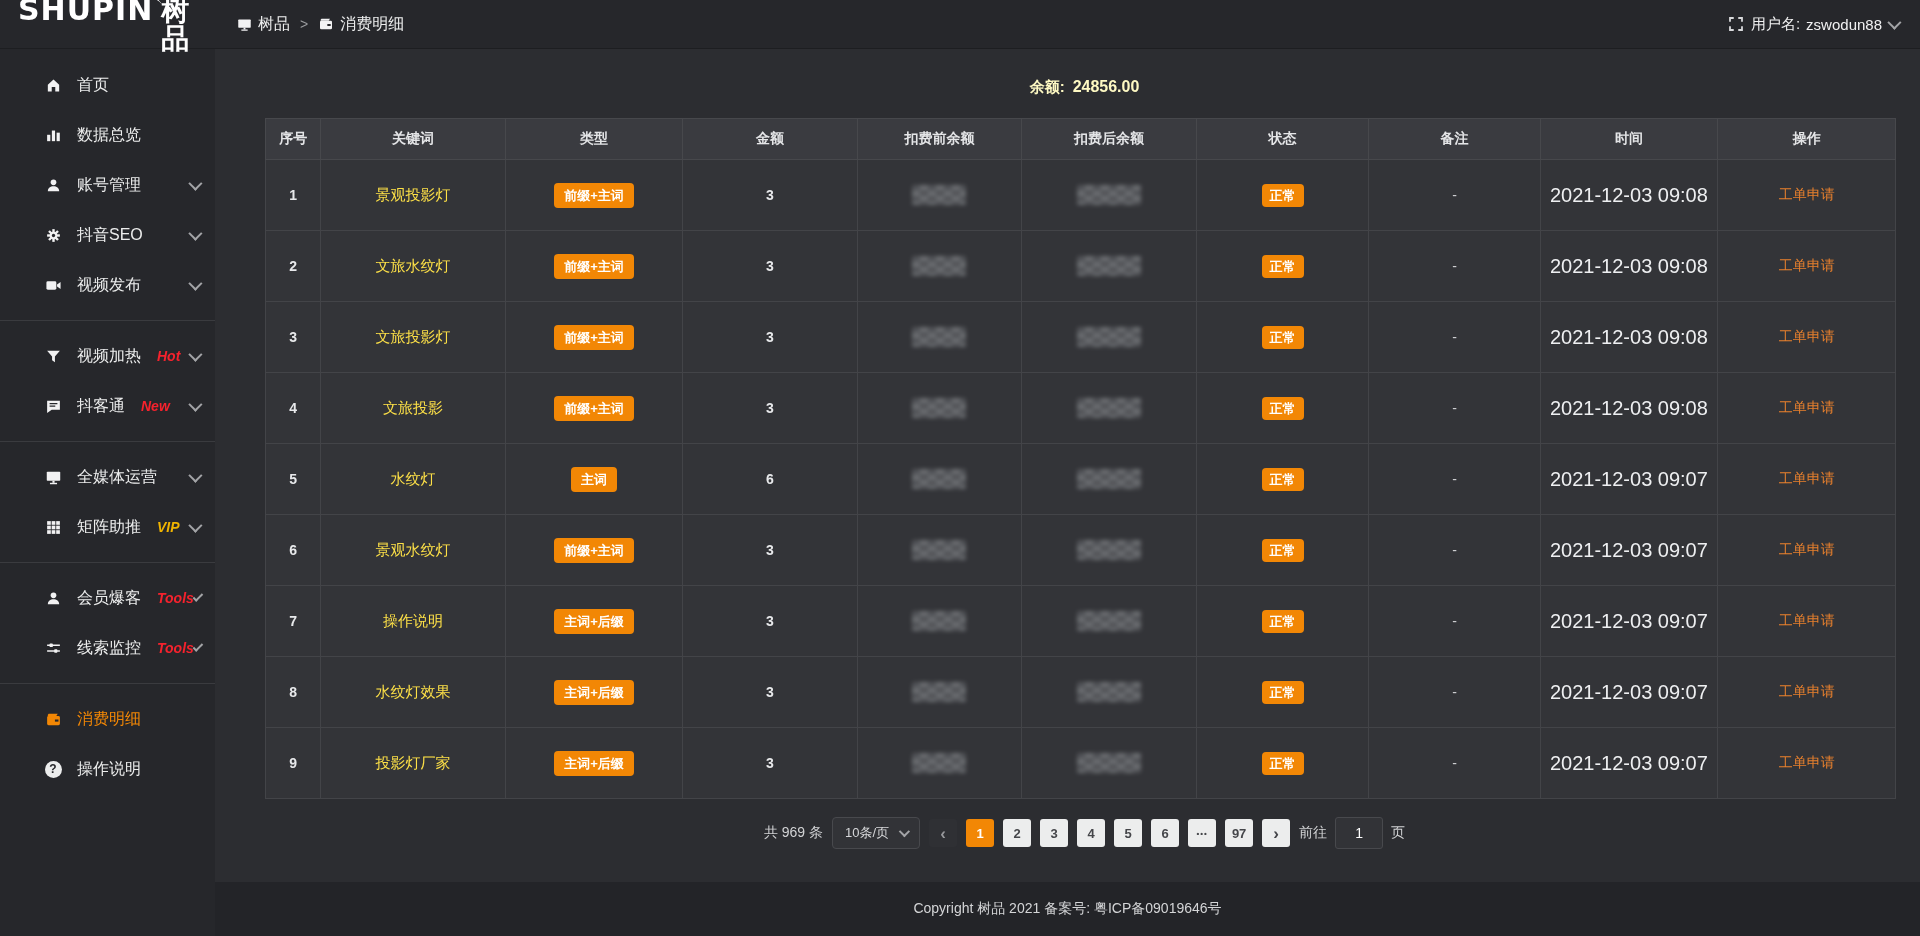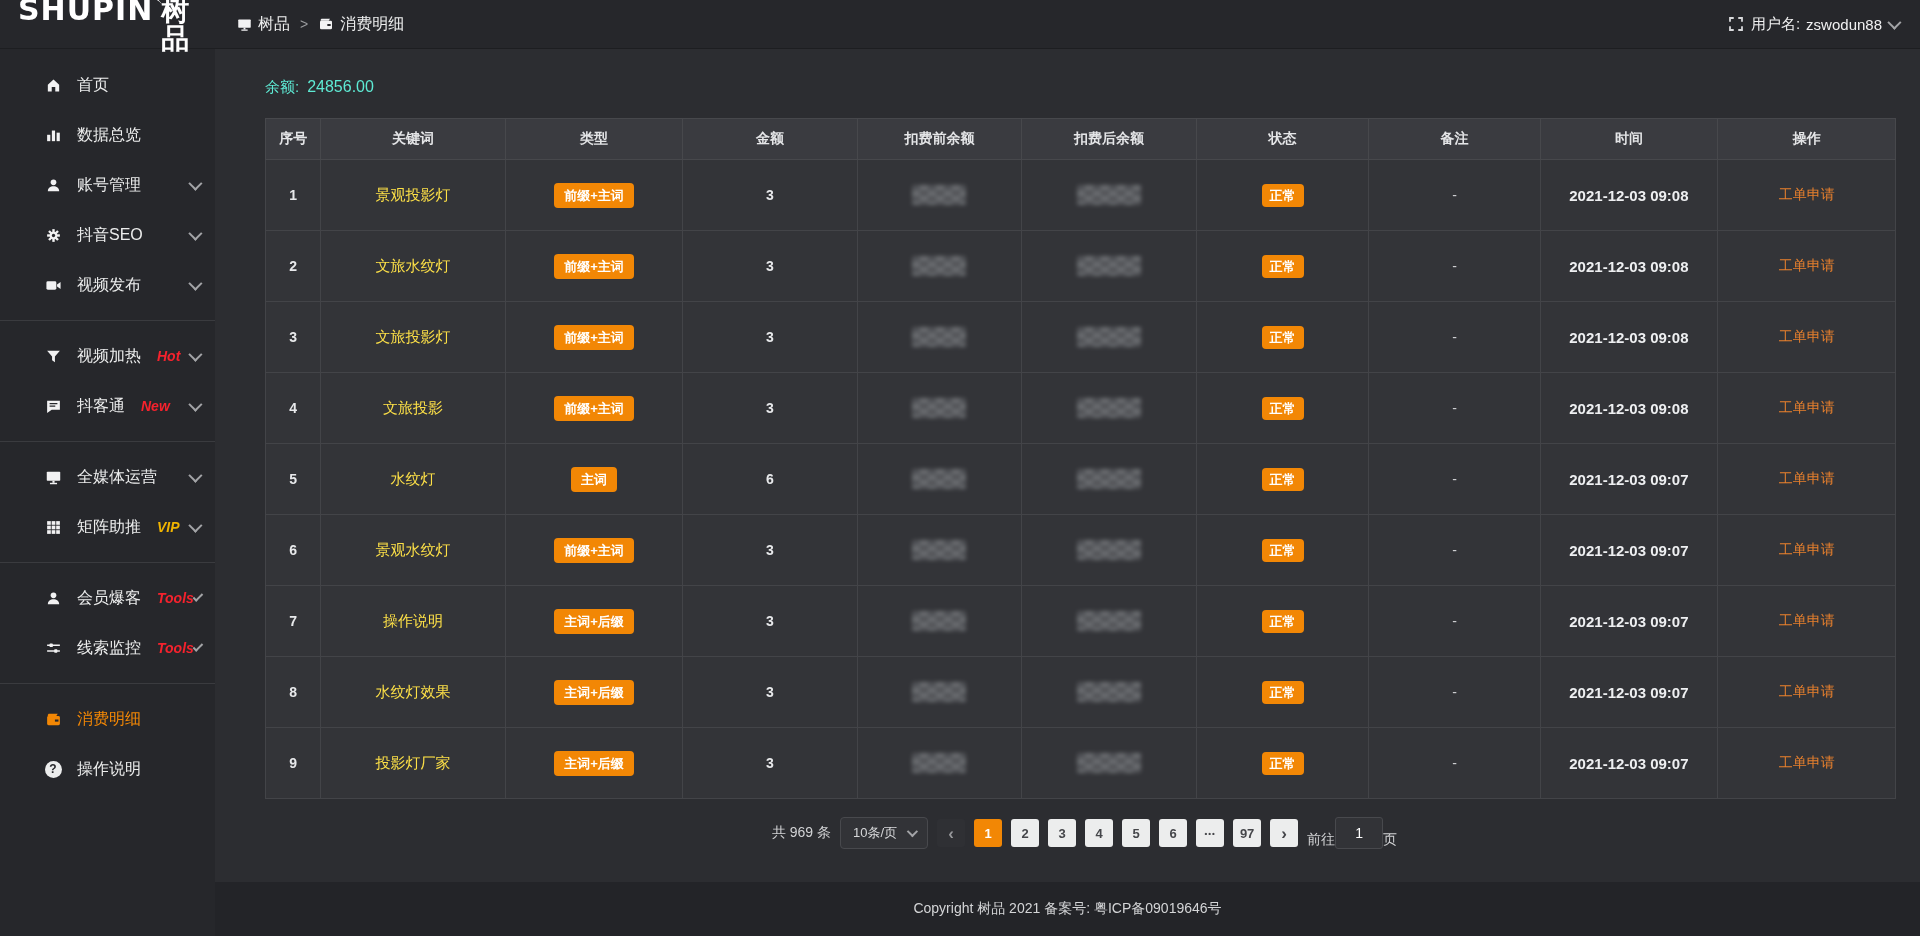--- a/index.html
+++ b/index.html
@@ -38,31 +38,31 @@
   .side-item .chev{margin-left:auto;}
   .side-divider{height:1px;background:#3a3b3f;margin:10px 0;}
   .side-item.active{color:#f28705;}
   .side-item.active .s-icon{color:#f28705;}
   .q-circle{width:17px;height:17px;border-radius:50%;background:#eceded;color:#26272b;
             font-size:12px;font-weight:bold;line-height:17px;text-align:center;}
   .q-circle::before{content:"?";}
 
   
   .main{position:absolute;left:215px;top:48px;right:0;bottom:0;background:#2c2d31;}
-  .balance{padding:30px 16px 0 50px;font-size:15px;font-weight:normal;color:#5eead4;}
+  .balance{padding:30px 16px 0 50px;font-size:15px;font-weight:bold;color:#fef9c3;text-align:center;}
   .balance .val{margin-left:8px;font-size:16px;}
 
   .table-wrap{margin:21px 24px 0 50px;}
   table{width:100%;border-collapse:collapse;table-layout:fixed;background:#333438;}
   th{height:38px;background:#3a3b40;font-size:14px;font-weight:bold;color:#e4e5e7;
      border:1px solid #47484c;text-align:center;}
   td{height:68px;border:1px solid #434448;text-align:center;font-size:14px;color:#cdced0;}
   td.kw{font-size:15px;color:#fde047;}
   td.num{font-weight:bold;color:#e8e9eb;}
-  td.time{font-size:15px;font-weight:700;color:#eeeff1;}
+  td.time{font-size:20px;font-weight:400;color:#eeeff1;}
   .type-badge,.status-badge{display:inline-block;background:#f28705;color:#fff;border-radius:4px;
      font-size:13px;font-weight:600;line-height:1;}
   .type-badge{padding:6px 10px;}
   .status-badge{padding:5px 8px;}
   .op-link{color:#e8802d;font-size:14px;cursor:pointer;text-decoration:none;}
   .mosaic{display:inline-block;height:20px;border-radius:2px;vertical-align:middle;opacity:.95;
           background:repeating-conic-gradient(#6f7175 0% 25%,#54565a 0% 50%) 0 0/16px 11px;
           filter:blur(2px);}
   .mosaic.w1{width:54px;} .mosaic.w2{width:64px;}
 
@@ -72,21 +72,21 @@
   .pg-total{margin-right:0;}
   .pg-size{display:flex;align-items:center;gap:10px;background:#323337;border:1px solid #48494d;
            border-radius:4px;height:30px;padding:0 12px;font-size:13px;color:#d6d7d9;cursor:pointer;}
   .pg-size .chev{width:6px;height:6px;}
   .pg-btn{min-width:28px;height:28px;border-radius:3px;background:#eceded;color:#45464a;
           display:flex;align-items:center;justify-content:center;font-size:13px;font-weight:bold;
           cursor:pointer;padding:0 4px;box-sizing:border-box;}
   .pg-btn.dark{background:#2f3034;color:#97989b;}
   .pg-btn.active{background:#f28705;color:#fff;}
   .pg-arrow{font-size:17px;line-height:1;font-weight:bold;}
-  .pg-goto{display:flex;align-items:flex-end;}
+  .pg-goto{display:flex;align-items:center;gap:8px;}
   .pg-input{width:42px;height:28px;background:#323337;border:1px solid #48494d;border-radius:3px;
             color:#fff;text-align:center;font-size:14px;font-family:inherit;}
 
   
   .footer{position:absolute;left:0;right:0;bottom:0;height:54px;background:#232428;
           display:flex;align-items:center;justify-content:center;font-size:14px;color:#d4d5d7;}
 
   svg{display:block;}
 </style>
 </head>

